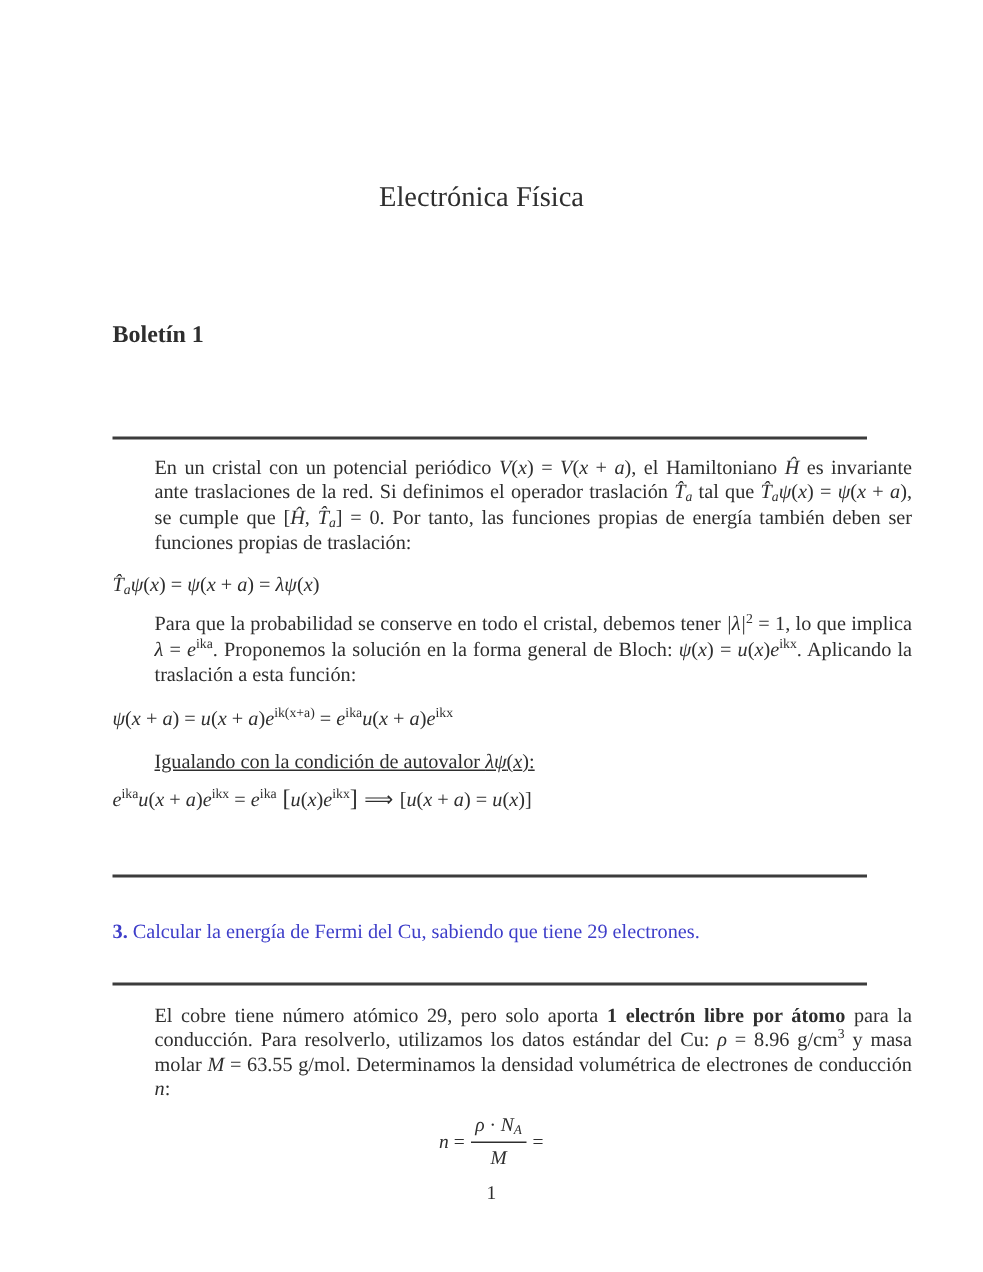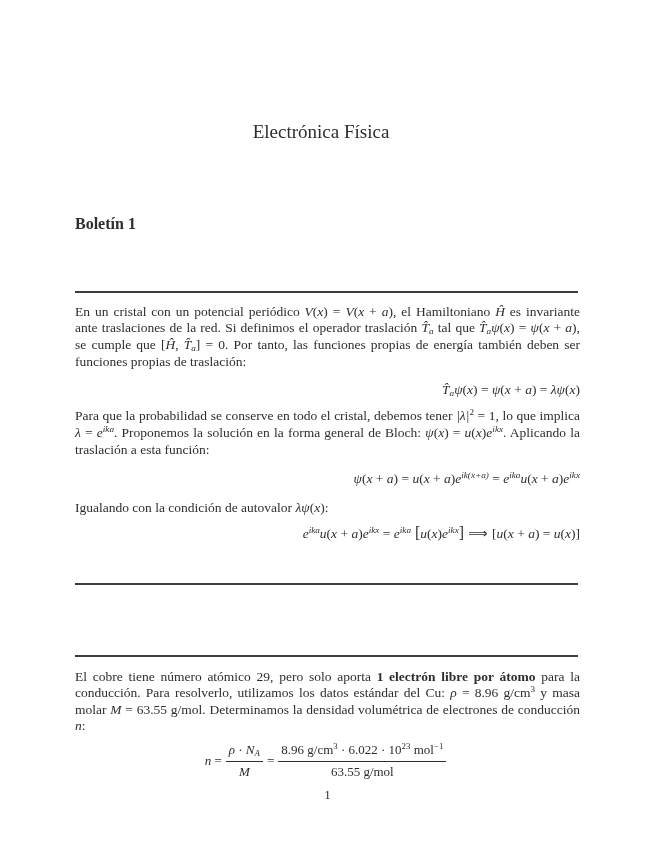--- a/index.html
+++ b/index.html
@@ -25,33 +25,34 @@
     font-size:16px;font-weight:700;line-height:24px;
   }
   .problem{
     color:var(--accent_blue);
     font-size:13.5px;line-height:20px;
     text-align:justify;
   }
   .para{
     font-size:13.5px;line-height:16px;
     text-align:justify;
+    margin-left:28px;
   }
   .equation{
     font-size:13.5px;line-height:18px;
-    text-align:right;
+    text-align:left;
   }
   .rule{
     height:2px;background:var(--rule_color);
     border:none;margin:0;width:503px;
   }
   .seg-b{font-weight:700;}
   .seg-i{font-style:italic;}
   .seg-sup{font-size:0.68em;position:relative;top:-0.55em;}
-  .seg-isup{font-style:italic;font-size:0.68em;position:relative;top:-0.55em;}
+  .seg-isup{font-size:0.68em;position:relative;top:-0.55em;}
   .seg-isub{font-style:italic;font-size:0.68em;position:relative;top:0.25em;}
   .seg-arr{font-family:"DejaVu Sans",sans-serif;}
   .seg-big{font-size:1.18em;}
   .eq-flex{
     display:flex;justify-content:center;align-items:center;
     font-size:13px;line-height:15px;
   }
   .frac{
     display:inline-block;vertical-align:middle;
     text-align:center;margin:0 4px;
@@ -76,40 +77,37 @@
   <div class="blk rule" style="top:291px;"></div>
 
   <div class="blk para" style="top:304px;"><span>En un cristal con un potencial periódico </span><span class="seg-i">V</span><span>(</span><span class="seg-i">x</span><span>) = </span><span class="seg-i">V</span><span>(</span><span class="seg-i">x</span><span> + </span><span class="seg-i">a</span><span>)</span><span>, el Hamiltoniano </span><span class="seg-i">Ĥ</span><span> es invariante ante traslaciones de la red. Si definimos el operador traslación </span><span class="seg-i">T̂</span><span class="seg-isub">a</span><span> tal que </span><span class="seg-i">T̂</span><span class="seg-isub">a</span><span class="seg-i">ψ</span><span>(</span><span class="seg-i">x</span><span>) = </span><span class="seg-i">ψ</span><span>(</span><span class="seg-i">x</span><span> + </span><span class="seg-i">a</span><span>)</span><span>, se cumple que [</span><span class="seg-i">Ĥ</span><span>, </span><span class="seg-i">T̂</span><span class="seg-isub">a</span><span>] = 0. Por tanto, las funciones propias de energía también deben ser funciones propias de traslación:</span></div>
 
   <div class="blk equation" style="top:381px;"><span class="seg-i">T̂</span><span class="seg-isub">a</span><span class="seg-i">ψ</span><span>(</span><span class="seg-i">x</span><span>) = </span><span class="seg-i">ψ</span><span>(</span><span class="seg-i">x</span><span> + </span><span class="seg-i">a</span><span>) = </span><span class="seg-i">λψ</span><span>(</span><span class="seg-i">x</span><span>)</span></div>
 
   <div class="blk para" style="top:408px;"><span>Para que la probabilidad se conserve en todo el cristal, debemos tener </span><span class="seg-i">|λ|</span><span class="seg-sup">2</span><span> = 1</span><span>, lo que implica </span><span class="seg-i">λ</span><span> = </span><span class="seg-i">e</span><span class="seg-isup">ika</span><span>. Proponemos la solución en la forma general de Bloch: </span><span class="seg-i">ψ</span><span>(</span><span class="seg-i">x</span><span>) = </span><span class="seg-i">u</span><span>(</span><span class="seg-i">x</span><span>)</span><span class="seg-i">e</span><span class="seg-isup">ikx</span><span>. Aplicando la traslación a esta función:</span></div>
 
   <div class="blk equation" style="top:470px;"><span class="seg-i">ψ</span><span>(</span><span class="seg-i">x</span><span> + </span><span class="seg-i">a</span><span>) = </span><span class="seg-i">u</span><span>(</span><span class="seg-i">x</span><span> + </span><span class="seg-i">a</span><span>)</span><span class="seg-i">e</span><span class="seg-isup">ik(x+a)</span><span> = </span><span class="seg-i">e</span><span class="seg-isup">ika</span><span class="seg-i">u</span><span>(</span><span class="seg-i">x</span><span> + </span><span class="seg-i">a</span><span>)</span><span class="seg-i">e</span><span class="seg-isup">ikx</span></div>
 
-  <div class="blk para" style="top:500px;"><span>Igualando con la condición de autovalor </span><span class="seg-i">λψ</span><span>(</span><span class="seg-i">x</span><span>)</span><span>:</span></div>
+  <div class="blk para" style="top:500px;text-decoration:underline;"><span>Igualando con la condición de autovalor </span><span class="seg-i">λψ</span><span>(</span><span class="seg-i">x</span><span>)</span><span>:</span></div>
 
   <div class="blk equation" style="top:524px;"><span class="seg-i">e</span><span class="seg-isup">ika</span><span class="seg-i">u</span><span>(</span><span class="seg-i">x</span><span> + </span><span class="seg-i">a</span><span>)</span><span class="seg-i">e</span><span class="seg-isup">ikx</span><span> = </span><span class="seg-i">e</span><span class="seg-isup">ika</span><span class="seg-big"> [</span><span class="seg-i">u</span><span>(</span><span class="seg-i">x</span><span>)</span><span class="seg-i">e</span><span class="seg-isup">ikx</span><span class="seg-big">]</span><span class="seg-arr">  ⟹  </span><span>[</span><span class="seg-i">u</span><span>(</span><span class="seg-i">x</span><span> + </span><span class="seg-i">a</span><span>) = </span><span class="seg-i">u</span><span>(</span><span class="seg-i">x</span><span>)</span><span>]</span></div>
 
 
   <div class="blk rule" style="top:583px;"></div>
 
+  <div class="blk problem" style="top:611px;"><span class="seg-b">3. </span><span>Calcular la energía de Fermi del Cu, sabiendo que tiene 29 electrones.</span></div>
 
   <div class="blk rule" style="top:655px;"></div>
 
   <div class="blk para" style="top:669px;"><span>El cobre tiene número atómico 29, pero solo aporta </span><span class="seg-b">1 electrón libre por átomo</span><span> para la conducción. Para resolverlo, utilizamos los datos estándar del Cu: </span><span class="seg-i">ρ</span><span> = 8.96 g/cm</span><span class="seg-sup">3</span><span> y masa molar </span><span class="seg-i">M</span><span> = 63.55 g/mol. Determinamos la densidad volumétrica de electrones de conducción </span><span class="seg-i">n</span><span>:</span></div>
 
   <div class="blk eq-flex" style="top:742px;">
     <span><span class="seg-i">n</span><span> = </span></span>
     <span class="frac">
       <span class="num"><span class="seg-i">ρ</span><span> · </span><span class="seg-i">N</span><span class="seg-isub">A</span></span>
       <span class="den"><span class="seg-i">M</span></span>
     </span>
     <span><span> = </span></span>
-    <span class="frac">
-      <span class="num"><span>8.96 g/cm</span><span class="seg-sup">3</span><span> · 6.022 · 10</span><span class="seg-sup">23</span><span> mol</span><span class="seg-sup">−1</span></span>
-      <span class="den"><span>63.55 g/mol</span></span>
-    </span>
   </div>
 
   <div class="blk page-number" style="top:787px;">1</div>
 
 </div>
 
 </body></html>

